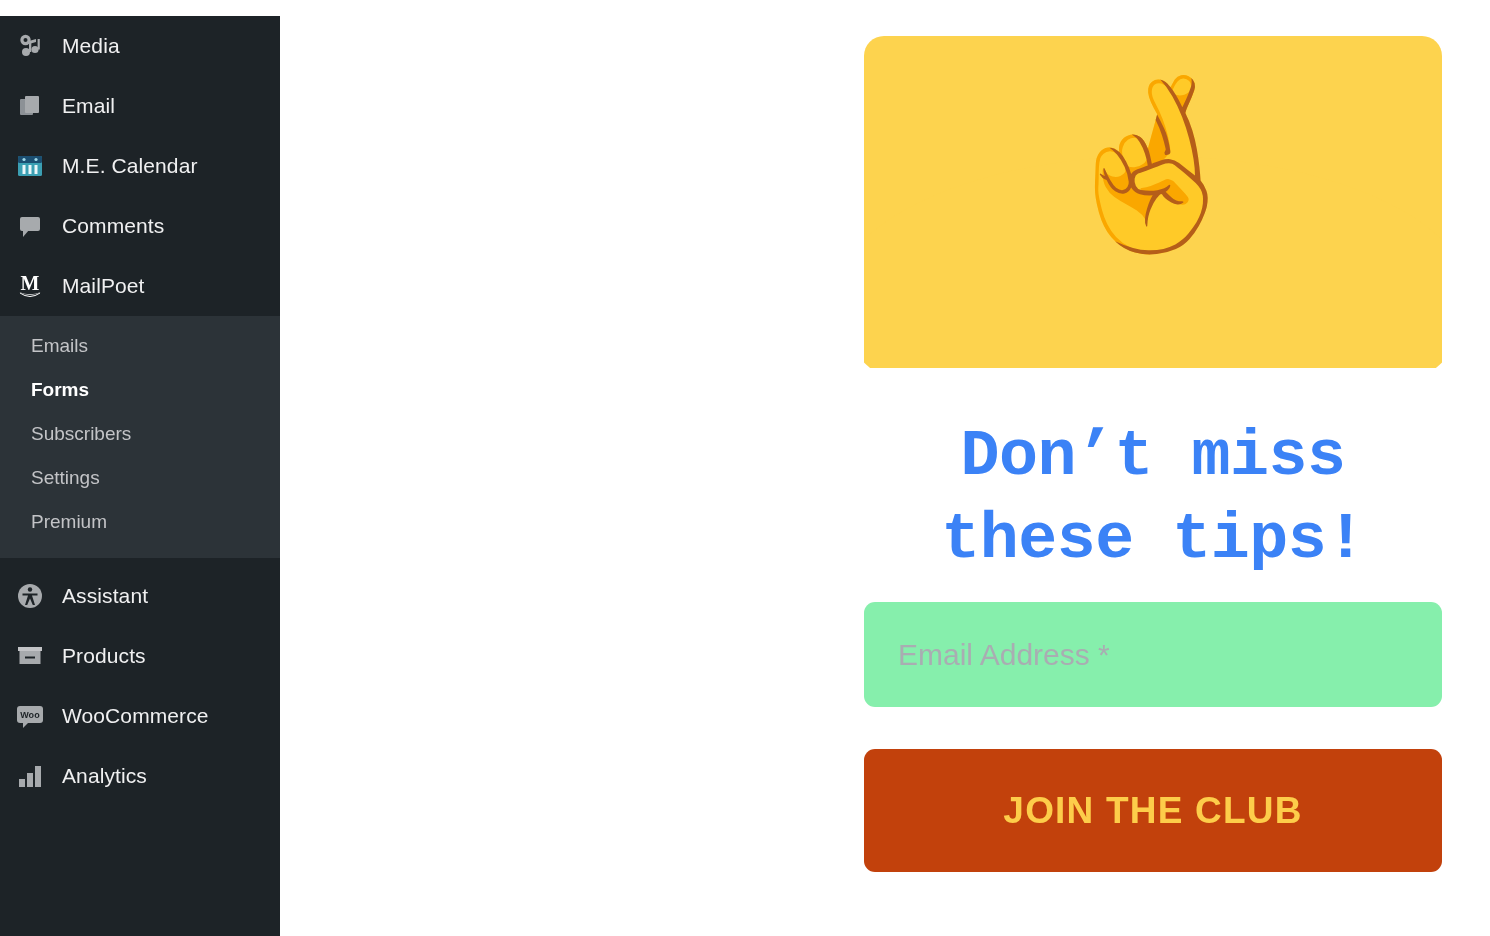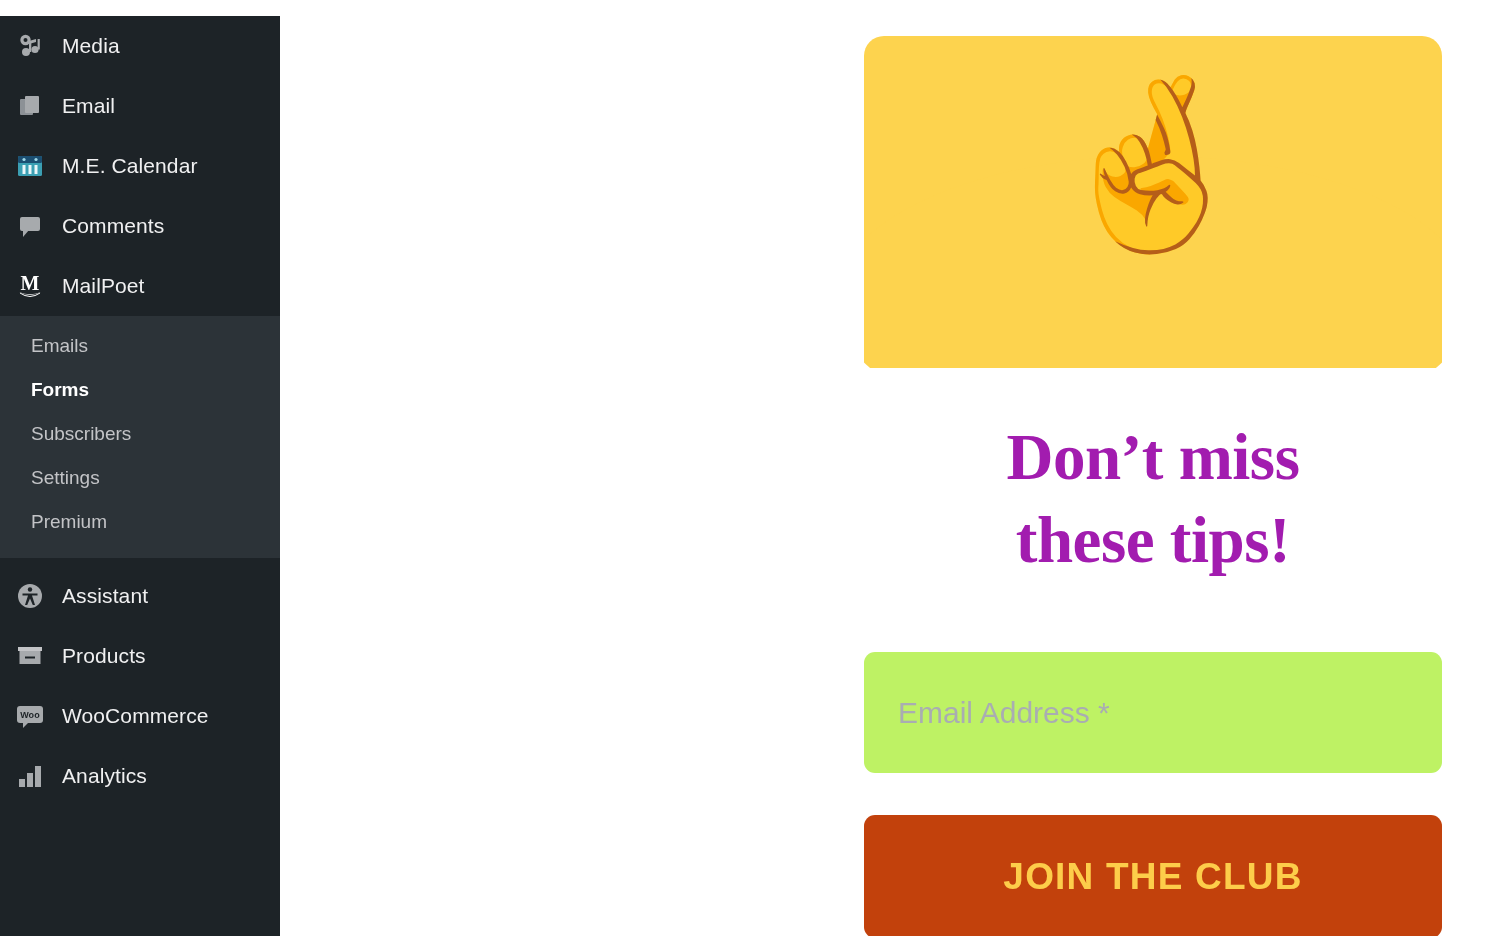--- a/index.html
+++ b/index.html
@@ -57,28 +57,28 @@
     border-radius:50%;
   }
   .banner-emoji {
     position:absolute; left:0; top:44px; width:578px;
     text-align:center; font-size:168px; line-height:1;
     z-index:3; user-select:none;
   }
 
   .headline {
     margin-top:48px; text-align:center;
-    font-family:Liberation Serif, serif;
+    font-family:Liberation Mono, monospace;
     font-weight:700; font-size:65px; line-height:1.28;
-    color:#a21caf; letter-spacing:-.5px;
+    color:#3b82f6; letter-spacing:-.5px;
   }
 
   .email-input {
-    display:block; width:578px; height:121px; margin-top:70px;
-    background:#bef264; border:none; border-radius:11px;
+    display:block; width:578px; height:105px; margin-top:20px;
+    background:#86efac; border:none; border-radius:11px;
     padding:0 34px; font-size:30px; color:#6c7076;
     font-family:"Liberation Sans", sans-serif;
   }
   .email-input::placeholder { color:#a9adb2; }
 
   .submit-btn {
     display:block; width:578px; height:123px; margin-top:42px;
     background:#c2410c; border:none; border-radius:11px;
     color:#fdcd4a; font-size:37px; font-weight:700;
     letter-spacing:1.2px; font-family:"Liberation Sans", sans-serif;

